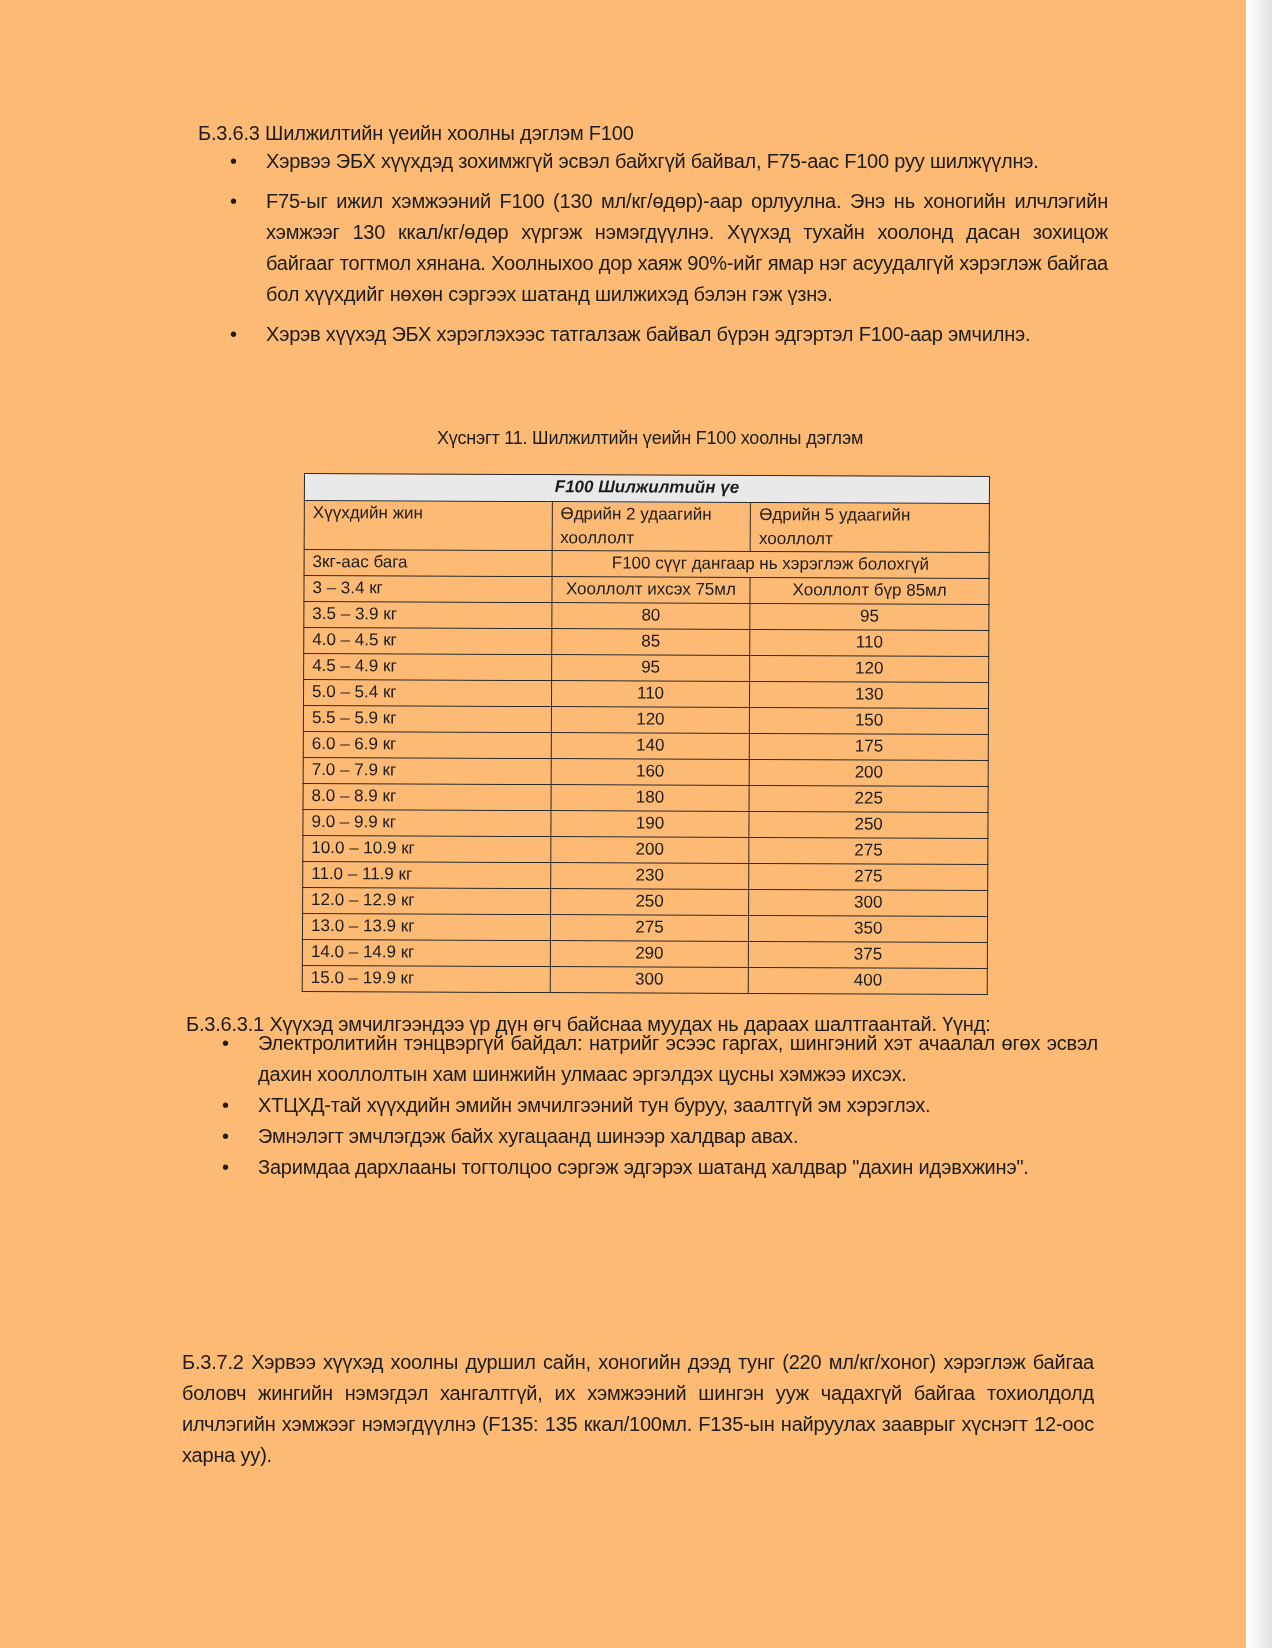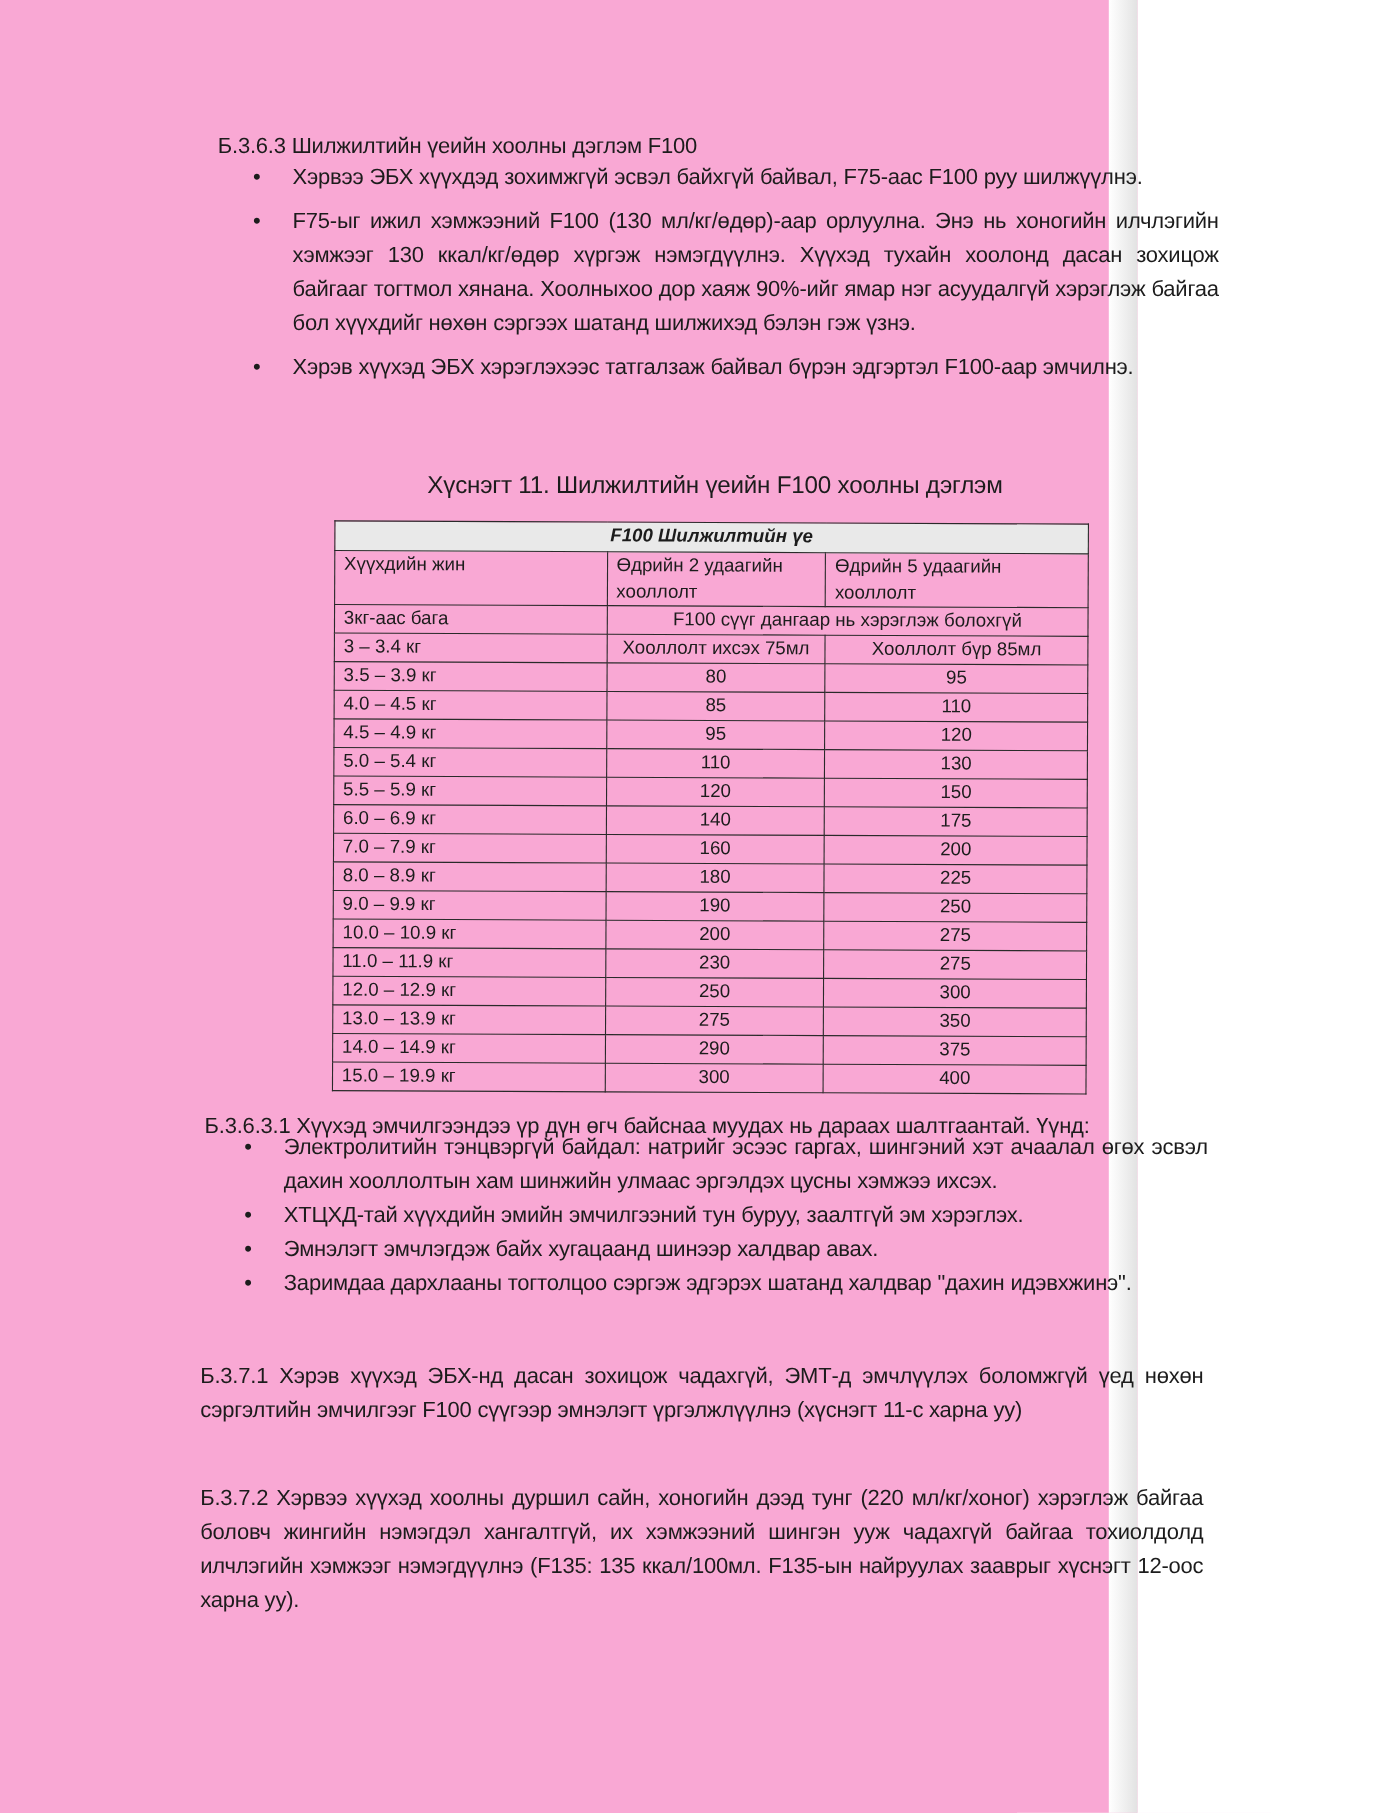--- a/index.html
+++ b/index.html
@@ -1,28 +1,28 @@
 <!DOCTYPE html>
 <html><head>
 <meta charset="utf-8">
 <style>
   html, body { margin: 0; padding: 0; background: #ffffff; }
   body {
     width: 1272px; height: 1648px; position: relative; overflow: hidden;
     font-family: "Liberation Sans", sans-serif; color: #1c1c1c;
   }
-  .page { position: absolute; left: 0; top: 0; width: 1034px; height: 1648px; background: #f9a8d4; }
+  .page { position: absolute; left: 0; top: 0; width: 1272px; height: 1648px; background: #fdba74; }
   .right-edge { position: absolute; right: 0; top: 0; width: 26px; height: 1648px; background: linear-gradient(90deg, #fff 0%, #eeeeee 60%, #e2e2e2 100%); }
   .heading { position: absolute; font-size: 20px; letter-spacing: -0.2px; }
   .para { position: absolute; font-size: 20px; line-height: 31px; letter-spacing: -0.2px; }
   .justify { text-align: justify; text-align-last: left; }
   ul.bullets { position: absolute; margin: 0; padding: 0; list-style: none; font-size: 20px; line-height: 31px; letter-spacing: -0.2px; }
   ul.bullets li { position: relative; padding-left: 36px; text-align: justify; }
   ul.bullets li .dot { position: absolute; left: 0; top: 0; }
-  .caption { position: absolute; font-size: 22px; letter-spacing: -0.2px; text-align: center; }
+  .caption { position: absolute; font-size: 18px; letter-spacing: -0.2px; text-align: center; }
   table.t { position: absolute; border-collapse: collapse; font-size: 17px; transform: rotate(0.25deg); transform-origin: left top; }
   table.t td { border: 1px solid #2a2a2a; padding: 0 8px; height: 25px; line-height: 24px; vertical-align: top; }
   table.t td.num { text-align: center; }
   table.t tr.title td { background: #e9e9e9; text-align: center; font-weight: bold; font-style: italic; height: 26px; }
   table.t tr.hdr td { height: 48px; }
 </style>
 </head>
 <body>
 
 <div class="page">
@@ -164,16 +164,15 @@
       <span class="dot">•</span>
       <span>Эмнэлэгт эмчлэгдэж байх хугацаанд шинээр халдвар авах.</span>
     </li>
     <li>
       <span class="dot">•</span>
       <span>Заримдаа дархлааны тогтолцоо сэргэж эдгэрэх шатанд халдвар "дахин идэвхжинэ".</span>
     </li>
   </ul>
 
 
-  <div class="para justify" style="left:182px; top:1236px; width:912px;">Б.3.7.1 Хэрэв хүүхэд ЭБХ-нд дасан зохицож чадахгүй, ЭМТ-д эмчлүүлэх боломжгүй үед нөхөн сэргэлтийн эмчилгээг F100 сүүгээр эмнэлэгт үргэлжлүүлнэ (хүснэгт 11-с харна уу)</div>
 
   <div class="para justify" style="left:182px; top:1347px; width:912px;">Б.3.7.2 Хэрвээ хүүхэд хоолны дуршил сайн, хоногийн дээд тунг (220 мл/кг/хоног) хэрэглэж байгаа боловч жингийн нэмэгдэл хангалтгүй, их хэмжээний шингэн ууж чадахгүй байгаа тохиолдолд илчлэгийн хэмжээг нэмэгдүүлнэ (F135: 135 ккал/100мл. F135-ын найруулах зааврыг хүснэгт 12-оос харна уу).</div>
 </div>
 
 </body></html>

